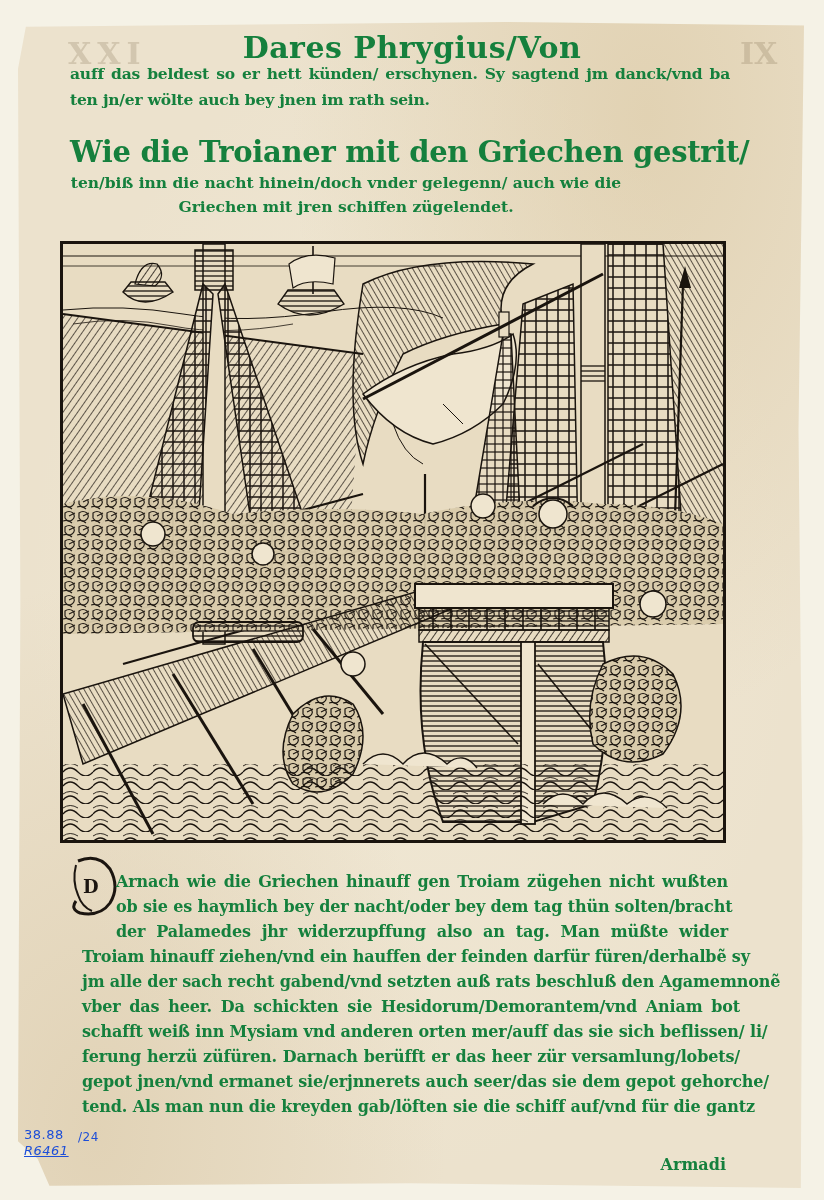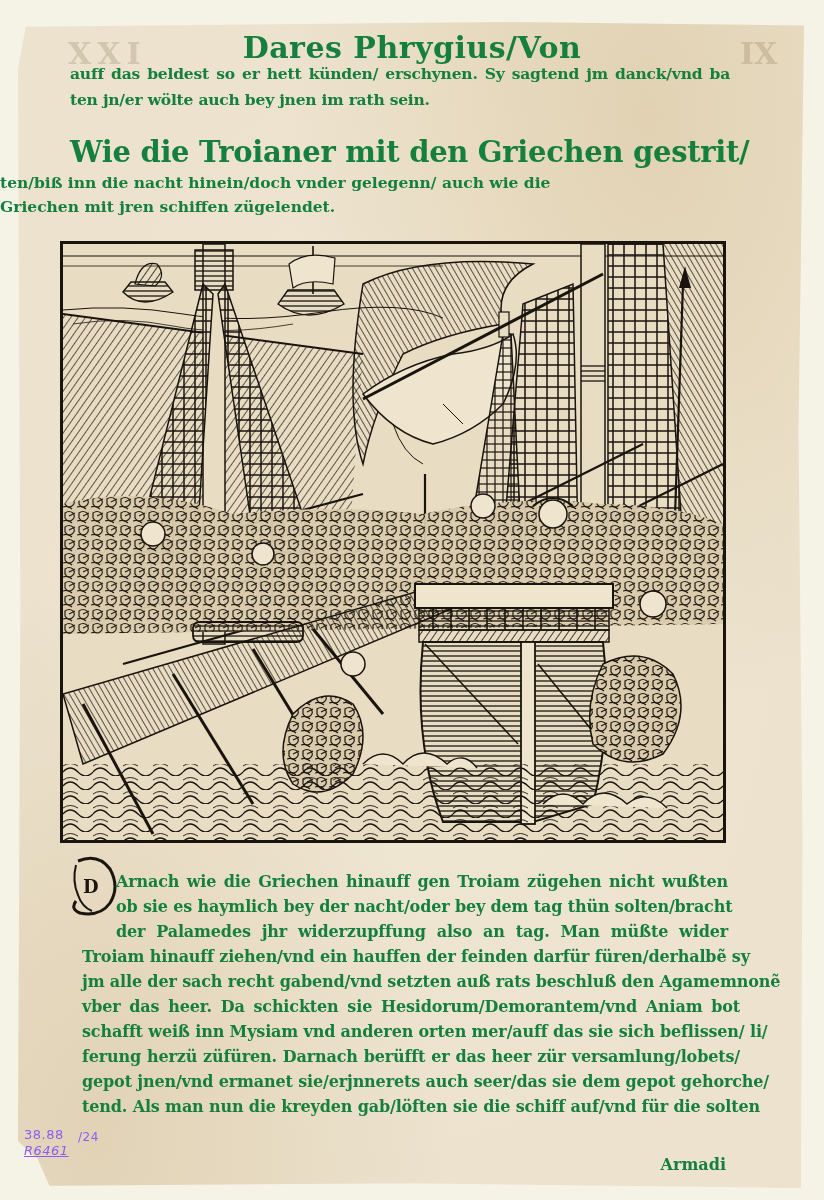--- a/index.html
+++ b/index.html
@@ -28,40 +28,40 @@
   .bl {
     position:absolute; color:#15803d;
     font-family:"DejaVu Serif", serif;
     white-space:nowrap;
   }
   .running-head { left:0; width:824px; text-align:center; top:30px; font-size:30px; font-weight:bold; letter-spacing:0.5px; }
   .intro-line { left:70px; font-size:15.5px; font-weight:bold; letter-spacing:-0.2px; }
   .il1 { top:64px; width:660px; text-align:justify; text-align-last:justify; }
   .il2 { top:90px;text-align:right; }
   .chapter-title { left:70px; top:135px; width:662px; font-size:29px; font-weight:bold; text-align:justify; text-align-last:justify; letter-spacing:-0.3px; }
-  .chapter-sub { left:0; width:692px; font-size:15.5px; font-weight:bold; }
+  .chapter-sub { left:0; width:692px; text-align:center; font-size:15.5px; font-weight:bold; }
   .cs1 { top:173px; }
   .cs2 { top:197px; }
   .woodcut {
     position:absolute; left:60px; top:241px; width:666px; height:602px;
     border:3px solid #1a140e; box-sizing:border-box;
     background:#e8dcc2;
     overflow:hidden;
   }
   .woodcut svg { display:block; }
   .body-text { left:82px; font-size:16px; font-weight:bold; letter-spacing:-0.15px; }
   .bt { width:658px; text-align:justify; text-align-last:justify;margin-top:11px; }
   .bt-indent { left:116px; width:612px; }
   .drop-cap {
     position:absolute; left:70px; top:855px; width:48px; height:62px;
     color:#1b1510;
   }
   .catchword { right:98px; left:auto; font-size:16px; font-weight:bold; }
   .inv {
-    position:absolute; color:#8b5cf6;
+    position:absolute; color:#1d4ed8;
     font-family:"DejaVu Sans", sans-serif; font-size:13px; letter-spacing:0.5px;
   }
 </style>
 </head>
 <body>
 
 <div class="paper"></div>
 
 <div class="ghost folio-ghost-left">XXI</div>
 <div class="ghost folio-ghost-right">IX</div>
@@ -222,18 +222,18 @@
 
 <div class="bl body-text bt bt-indent" style="top:861px">Arnach wie die Griechen hinauff gen Troiam zügehen nicht wußten</div>
 <div class="bl body-text bt bt-indent" style="top:886px">ob sie es haymlich bey der nacht/oder bey dem tag thün solten/bracht</div>
 <div class="bl body-text bt bt-indent" style="top:911px">der Palamedes jhr widerzupffung also an tag.   Man müßte wider</div>
 <div class="bl body-text bt" style="top:936px">Troiam hinauff ziehen/vnd ein hauffen der feinden darfür füren/derhalbẽ sy</div>
 <div class="bl body-text bt" style="top:961px">jm alle der sach recht gabend/vnd setzten auß rats beschluß den Agamemnonẽ</div>
 <div class="bl body-text bt" style="top:986px">vber das heer.   Da schickten sie Hesidorum/Demorantem/vnd Aniam bot</div>
 <div class="bl body-text bt" style="top:1011px">schafft weiß inn Mysiam vnd anderen orten mer/auff das sie sich beflissen/ li/</div>
 <div class="bl body-text bt" style="top:1036px">ferung herzü züfüren.   Darnach berüfft er das heer zür versamlung/lobets/</div>
 <div class="bl body-text bt" style="top:1061px">gepot jnen/vnd ermanet sie/erjnnerets auch seer/das sie dem gepot gehorche/</div>
-<div class="bl body-text bt" style="top:1086px">tend.   Als man nun die kreyden gab/löften sie die schiff auf/vnd für die solten</div>
+<div class="bl body-text bt" style="top:1086px">tend.   Als man nun die kreyden gab/löften sie die schiff auf/vnd für die gantz</div>
 <div class="bl catchword" style="top:1155px">Armadi</div>
 
 <div class="inv" style="left:24px; top:1127px;">38.88</div>
 <div class="inv" style="left:24px; top:1143px; font-style:italic;text-decoration:underline;">R6461</div>
 <div class="inv" style="left:78px; top:1130px; font-size:12px;">/24</div>
 
 </body></html>

